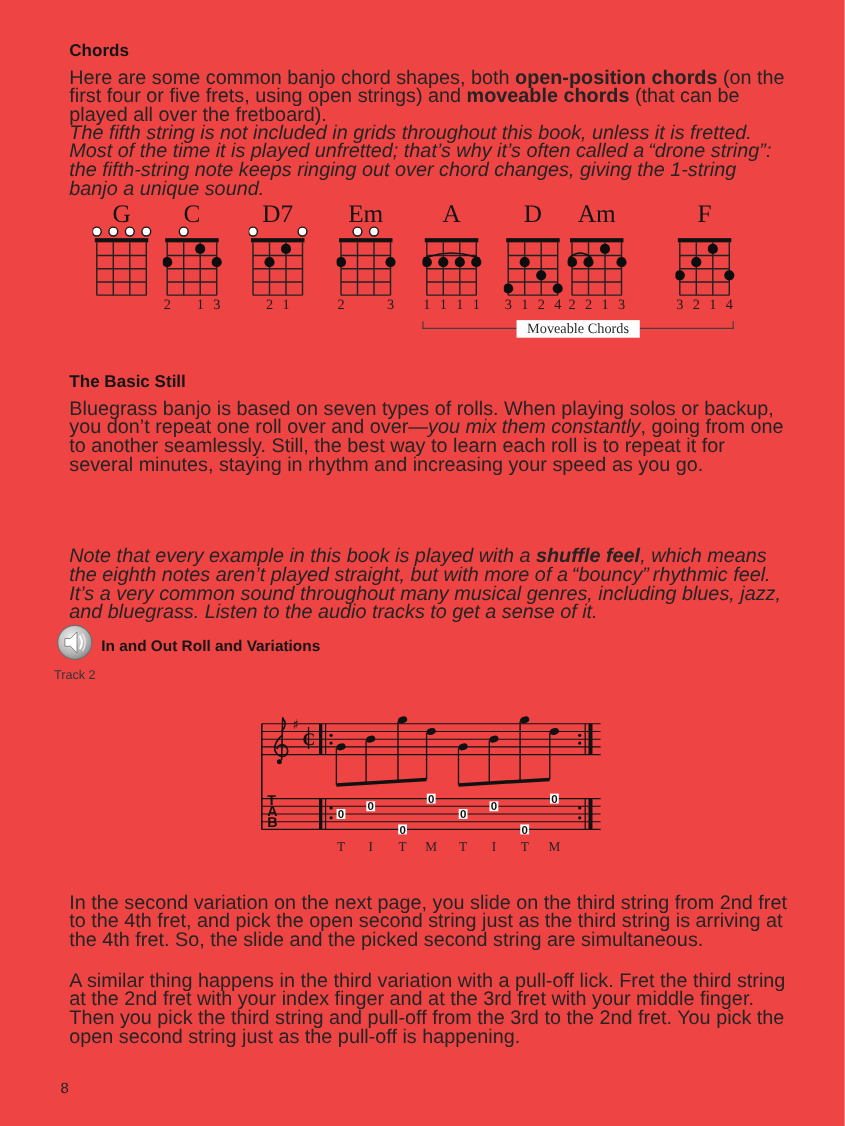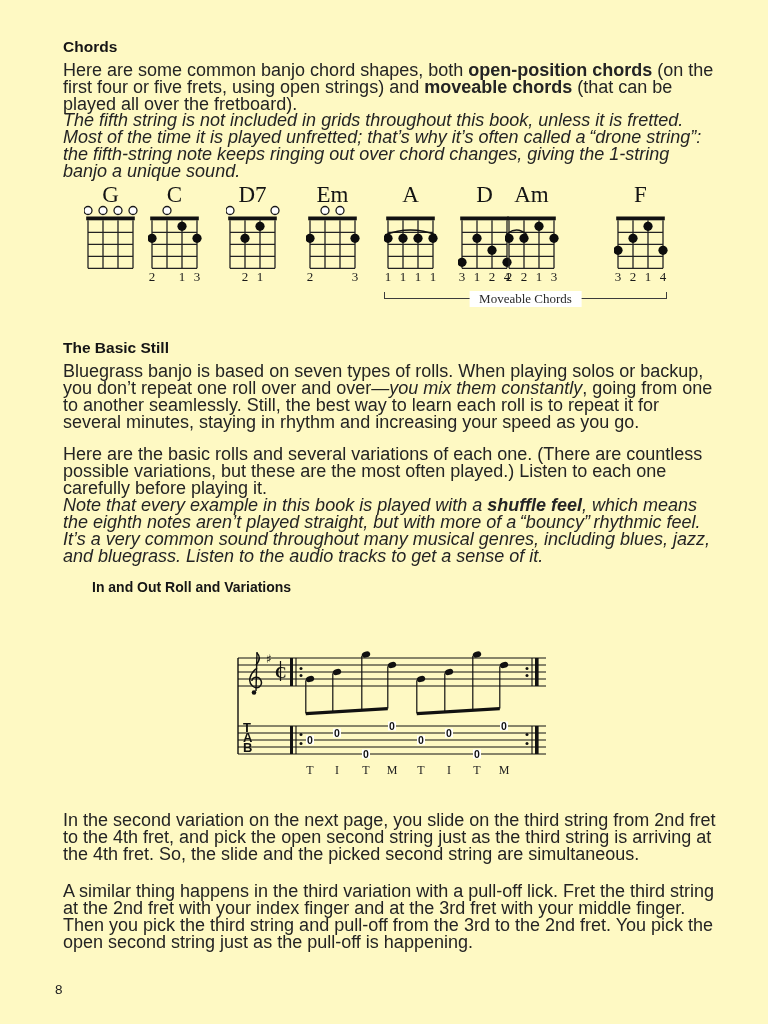--- a/index.html
+++ b/index.html
@@ -1,16 +1,16 @@
 <!DOCTYPE html>
 <html><head>
 <meta charset="utf-8">
 <style>
   html,body{margin:0;padding:0;background:#fff;}
-  .page{position:relative;width:768px;height:1024px;background:#fef9c3;
+  .page{position:relative;width:768px;height:1024px;background:#ef4444;
         font-family:"Liberation Sans",sans-serif;color:#1e1e1e;overflow:hidden;}
   .h1{position:absolute;font-size:15.5px;font-weight:bold;color:#151515;}
   .h2{position:absolute;font-size:14px;font-weight:bold;color:#151515;}
   .para{position:absolute;width:652px;font-size:18px;line-height:17px;color:#242424;}
   .chord{position:absolute;top:180px;}
   .bracket{position:absolute;left:384px;top:291px;width:283px;height:13px;}
   .bracket .bline{position:absolute;left:0;right:0;top:7px;border-top:1.3px solid #3c3c3c;}
   .bracket .tick{position:absolute;top:1px;width:1.3px;height:7px;background:#3c3c3c;}
   .bracket .tick.l{left:0;}
   .bracket .tick.r{right:0;}
@@ -140,21 +140,21 @@
           <line x1="4" y1="88.3" x2="49" y2="88.3" stroke="#222" stroke-width="1.3"></line>
           <circle cx="4" cy="82.3" r="4.6" fill="#0d0d0d"></circle>
           <circle cx="19" cy="58.3" r="4.6" fill="#0d0d0d"></circle>
           <circle cx="34" cy="70.3" r="4.6" fill="#0d0d0d"></circle>
           <circle cx="49" cy="82.3" r="4.6" fill="#0d0d0d"></circle>
           <text x="4" y="101" text-anchor="middle" fill="#1a1a1a" font-family="&quot;Liberation Serif&quot;,serif" font-size="13">3</text>
           <text x="19" y="101" text-anchor="middle" fill="#1a1a1a" font-family="&quot;Liberation Serif&quot;,serif" font-size="13">1</text>
           <text x="34" y="101" text-anchor="middle" fill="#1a1a1a" font-family="&quot;Liberation Serif&quot;,serif" font-size="13">2</text>
           <text x="49" y="101" text-anchor="middle" fill="#1a1a1a" font-family="&quot;Liberation Serif&quot;,serif" font-size="13">4</text>
         </svg></div>
-      <div class="chord" style="left: 505px;"><svg width="64" height="106" viewBox="0 0 64 106">
+      <div class="chord" style="left: 516px;"><svg width="64" height="106" viewBox="0 0 64 106">
           <text x="26.5" y="22" text-anchor="middle" fill="#141414" font-family="&quot;Liberation Serif&quot;,serif" font-size="23">Am</text>
           <rect x="2.2" y="36.5" width="48.6" height="3.8" fill="#111"></rect>
           <line x1="4" y1="40.3" x2="4" y2="88.3" stroke="#222" stroke-width="1.3"></line>
           <line x1="19" y1="40.3" x2="19" y2="88.3" stroke="#222" stroke-width="1.3"></line>
           <line x1="34" y1="40.3" x2="34" y2="88.3" stroke="#222" stroke-width="1.3"></line>
           <line x1="49" y1="40.3" x2="49" y2="88.3" stroke="#222" stroke-width="1.3"></line>
           <line x1="4" y1="52.3" x2="49" y2="52.3" stroke="#222" stroke-width="1.3"></line>
           <line x1="4" y1="64.3" x2="49" y2="64.3" stroke="#222" stroke-width="1.3"></line>
           <line x1="4" y1="76.3" x2="49" y2="76.3" stroke="#222" stroke-width="1.3"></line>
           <line x1="4" y1="88.3" x2="49" y2="88.3" stroke="#222" stroke-width="1.3"></line>
@@ -194,24 +194,39 @@
     <div class="bline"></div>
     <div class="tick l"></div>
     <div class="tick r"></div>
     <div class="blabel">Moveable Chords</div>
   </div>
 
   <div class="h1" style="left:63px;top:339px;">The Basic Still</div>
 
   <div class="para" style="left:63px;top:363px;"><span>Bluegrass banjo is based on seven types of rolls. When playing solos or backup, you don’t repeat one roll over and over—</span><span style="font-style: italic;">you mix them constantly</span><span>, going from one to another seamlessly. Still, the best way to learn each roll is to repeat it for several minutes, staying in rhythm and increasing your speed as you go.</span></div>
 
-  <div class="para" style="left:63px;top:446px;"><span>Here are the basic rolls and several variations of each one. (There are countless possible variations, but these are the most often played.) Listen to each one carefully before playing it.</span></div>
 
   <div class="para" style="left:63px;top:497px;"><span style="font-style: italic;">Note that every example in this book is played with a </span><span style="font-weight: bold; font-style: italic;">shuffle feel</span><span style="font-style: italic;">, which means the eighth notes aren’t played straight, but with more of a “bouncy” rhythmic feel. It’s a very common sound throughout many musical genres, including blues, jazz, and bluegrass. Listen to the audio tracks to get a sense of it.</span></div>
 
+  <div class="track-block">
+    <svg width="36" height="36" viewBox="0 0 36 36">
+      <defs>
+        <radialGradient id="icong" cx="40%" cy="35%" r="75%">
+          <stop offset="0%" stop-color="#efefef"></stop>
+          <stop offset="60%" stop-color="#b8b8b8"></stop>
+          <stop offset="100%" stop-color="#7e7e7e"></stop>
+        </radialGradient>
+      </defs>
+      <circle cx="18" cy="18" r="15.5" fill="url(#icong)" stroke="#6d6d6d" stroke-width="1"></circle>
+      <polygon points="9,14.5 14,14.5 20,8.5 20,27.5 14,21.5 9,21.5" fill="#ffffff" stroke="#555" stroke-width="0.6"></polygon>
+      <path d="M22.5,12 Q26.5,18 22.5,24" fill="none" stroke="#ffffff" stroke-width="1.8"></path>
+      <path d="M25,10 Q30,18 25,26" fill="none" stroke="#e8e8e8" stroke-width="1.2"></path>
+    </svg>
+    <div class="track-label">Track 2</div>
+  </div>
 
   <div class="h2" style="left:92px;top:579px;">In and Out Roll and Variations</div>
 
 
   <div class="notation" id="notation-holder"><svg width="314" height="140" viewBox="0 0 314 140">
         <line x1="2" y1="10" x2="310" y2="10" stroke="#111" stroke-width="1"></line>
         <line x1="2" y1="78" x2="310" y2="78" stroke="#111" stroke-width="1"></line>
         <line x1="2" y1="17" x2="310" y2="17" stroke="#111" stroke-width="1"></line>
         <line x1="2" y1="85" x2="310" y2="85" stroke="#111" stroke-width="1"></line>
         <line x1="2" y1="24" x2="310" y2="24" stroke="#111" stroke-width="1"></line>

